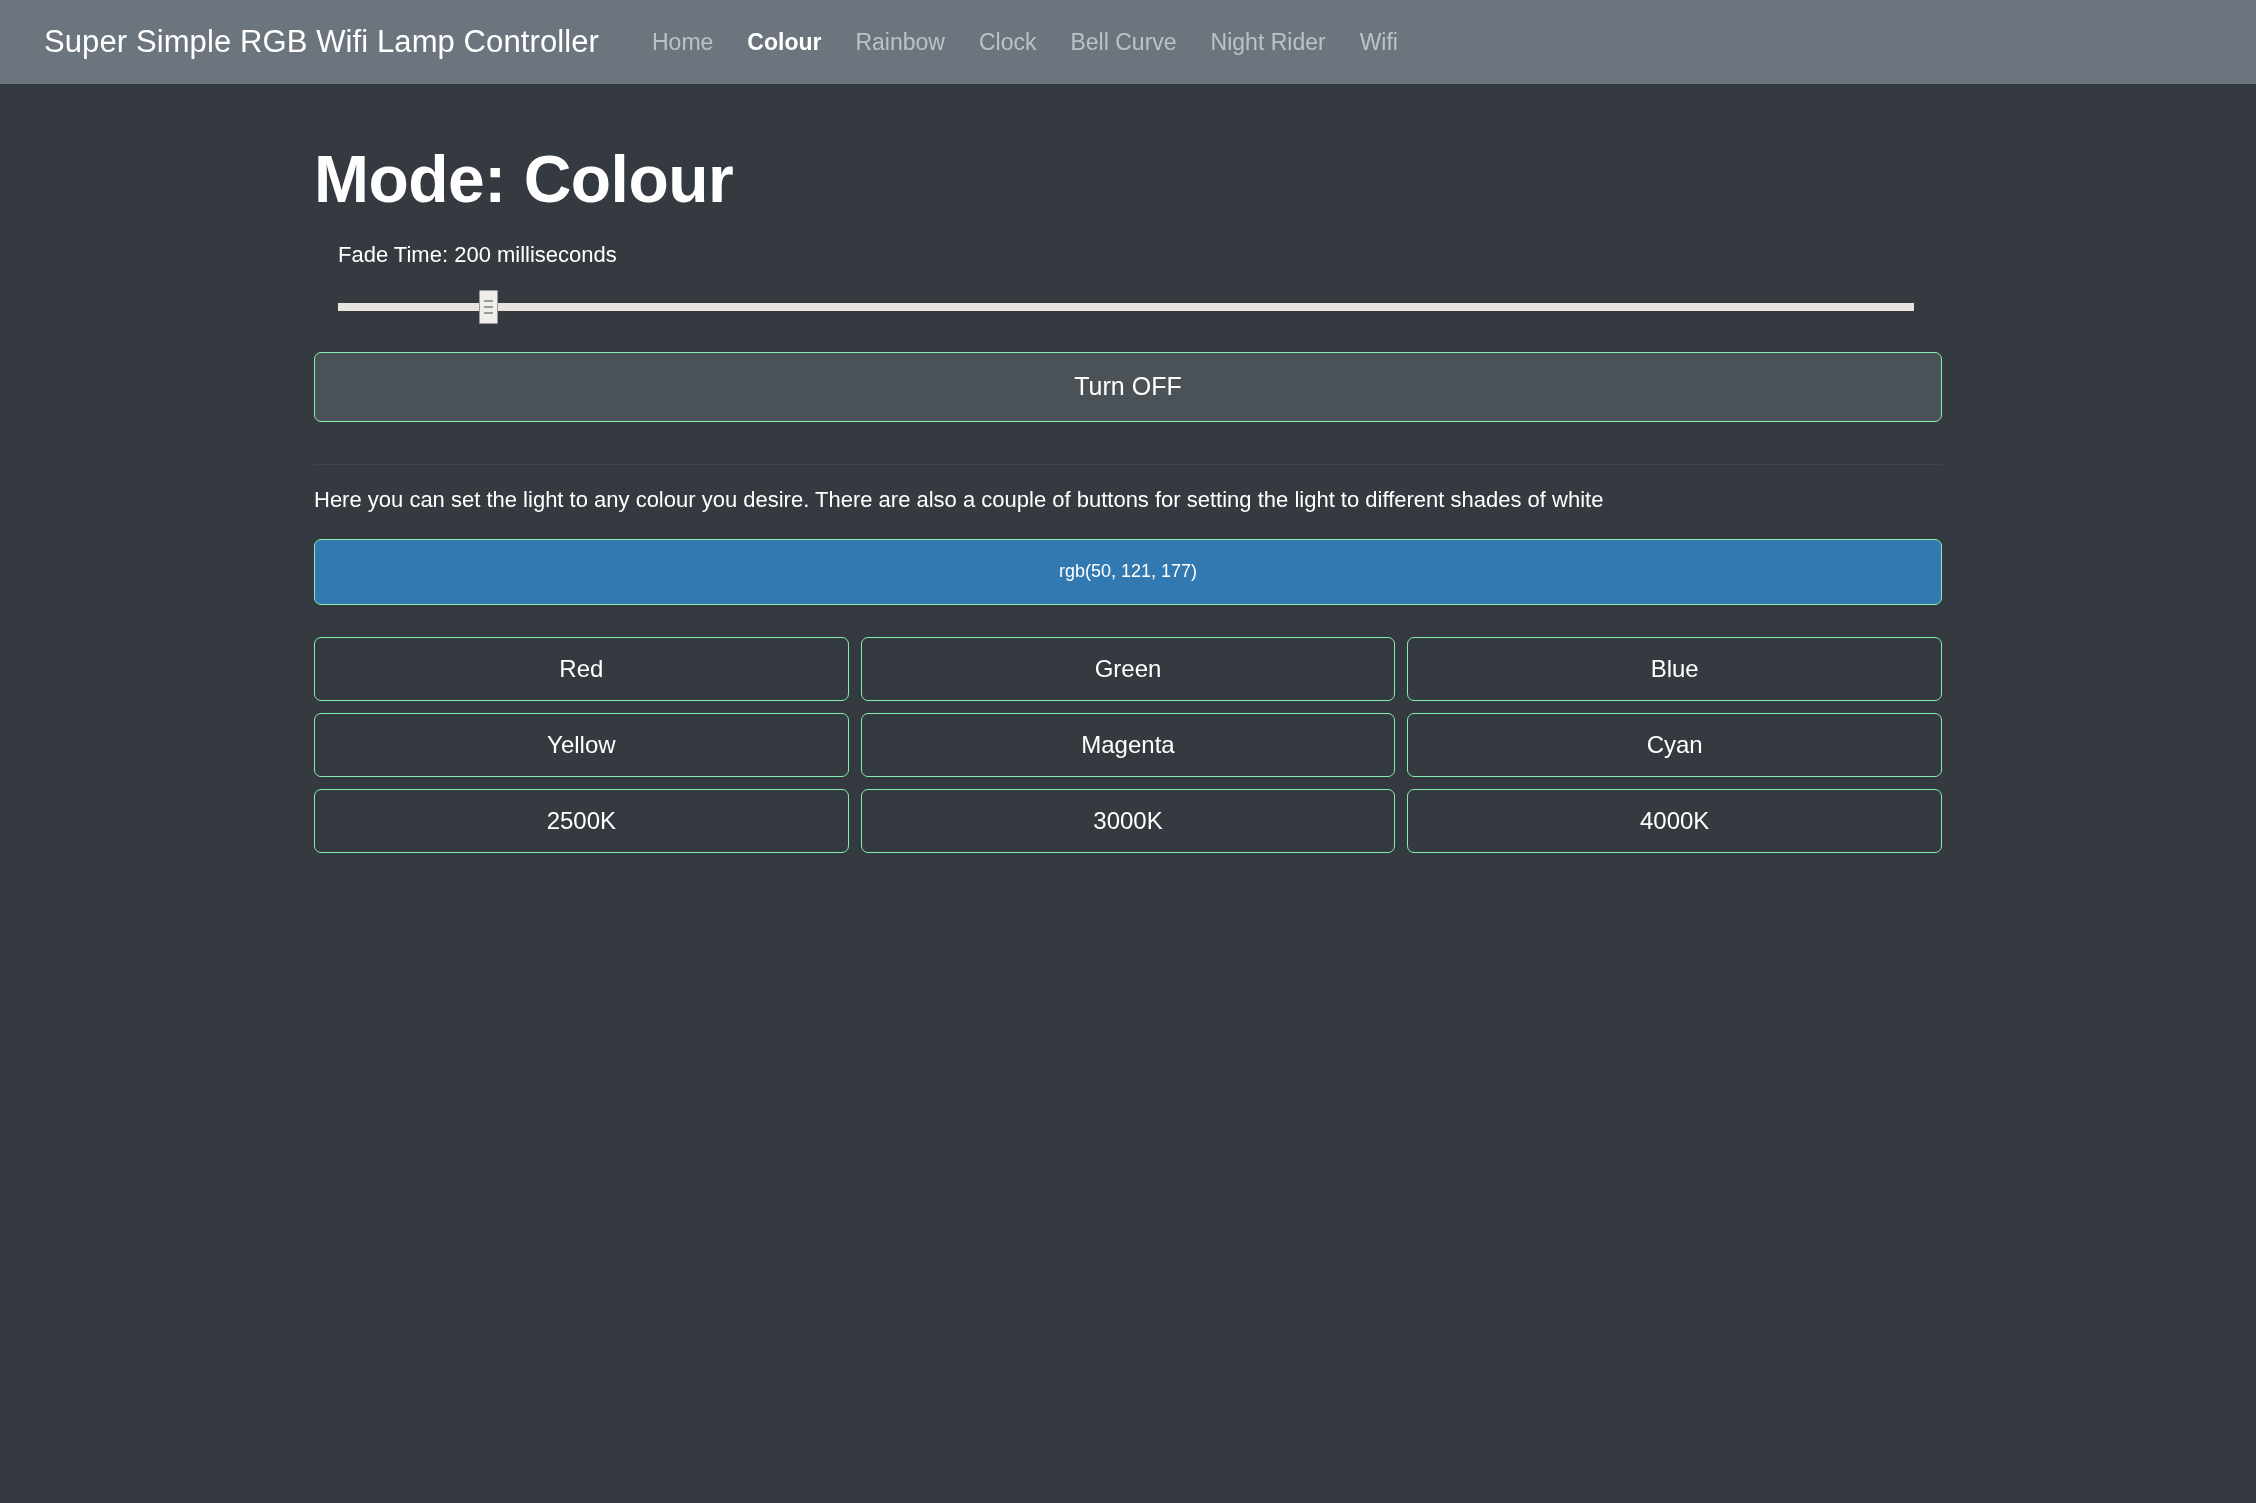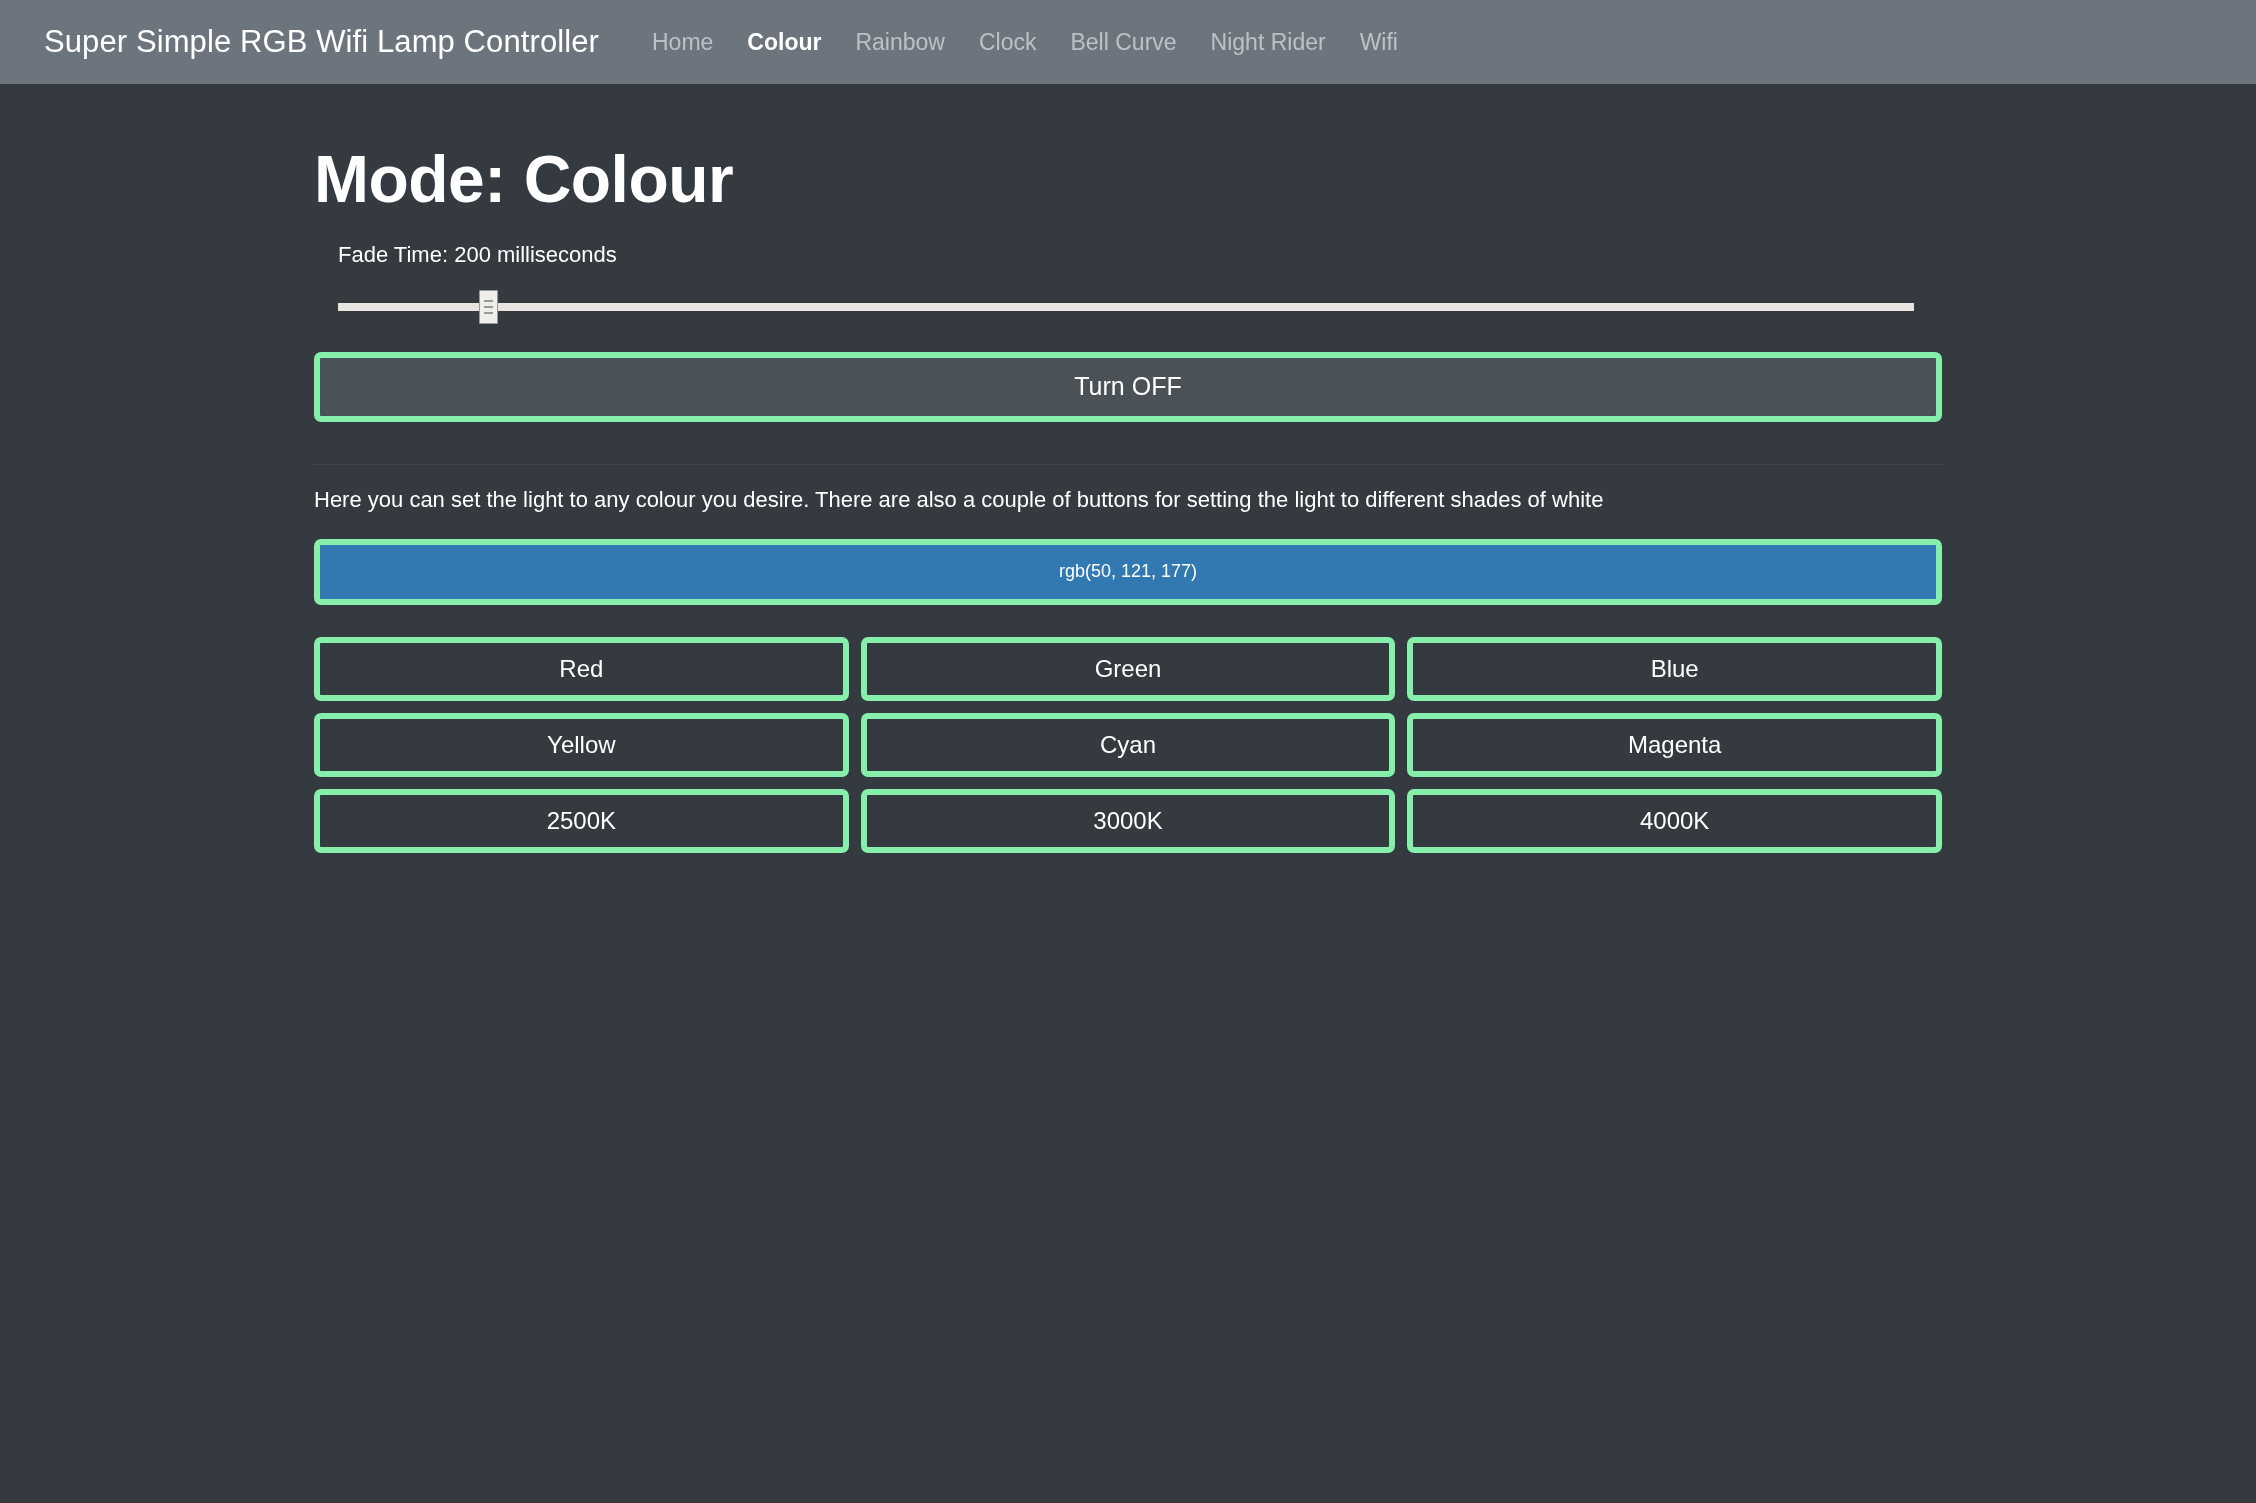--- a/index.html
+++ b/index.html
@@ -109,21 +109,21 @@
     width: 9px;
     height: 2px;
     background: #9a9a9a;
   }
 
   
   .btn {
     display: flex;
     align-items: center;
     justify-content: center;
-    border: 6px solid #86efac;
+    border: 1px solid #86efac;
     border-radius: 7px;
     color: #ffffff;
     font-size: 24px;
     font-weight: 400;
     cursor: pointer;
     background: transparent;
     font-family: "Liberation Sans", sans-serif;
     text-align: center;
   }
 
@@ -214,20 +214,20 @@
 
   <p class="section-desc">Here you can set the light to any colour you desire. There are also a couple of buttons for setting the light to different shades of white</p>
 
   <button class="btn btn-rgb" id="rgb-btn" style="background: rgb(50, 121, 177);">rgb(50, 121, 177)</button>
 
   <div class="btn-grid">
     <button class="btn">Red</button>
     <button class="btn">Green</button>
     <button class="btn">Blue</button>
     <button class="btn">Yellow</button>
+    <button class="btn">Magenta</button>
     <button class="btn">Cyan</button>
-    <button class="btn">Magenta</button>
     <button class="btn">2500K</button>
     <button class="btn">3000K</button>
     <button class="btn">4000K</button>
   </div>
 
 </div>
 
 </body></html>

